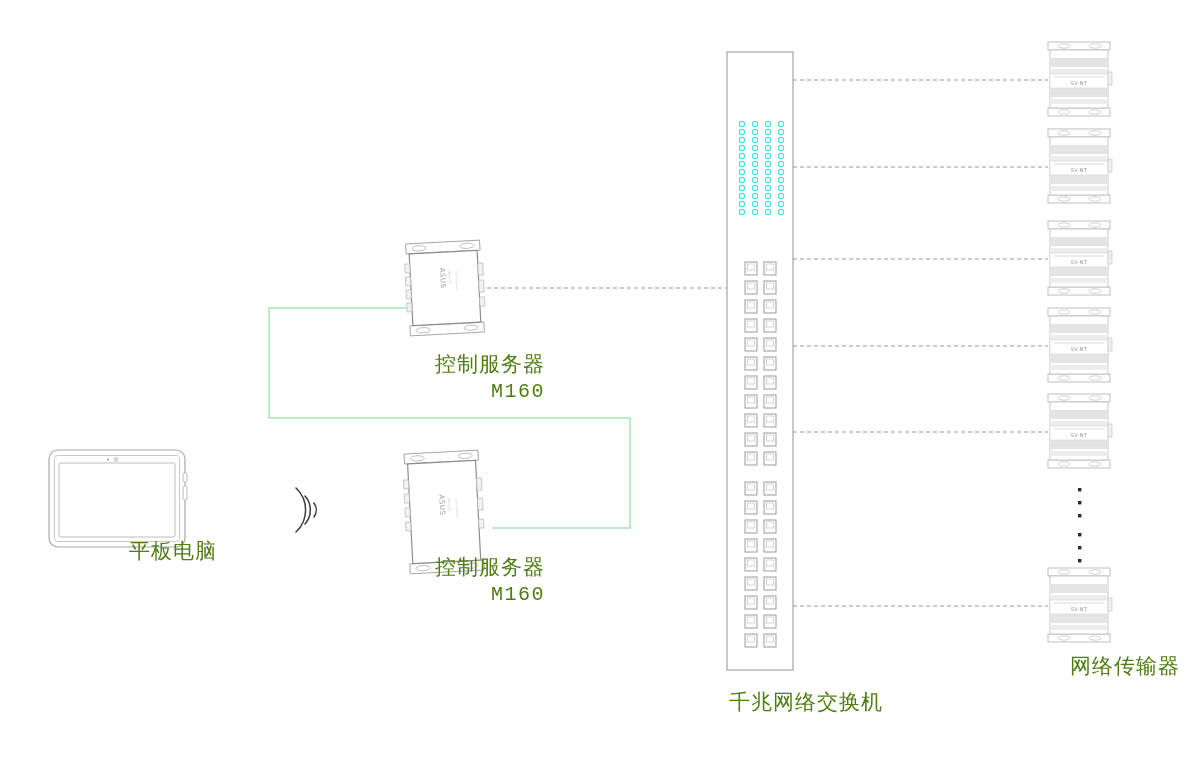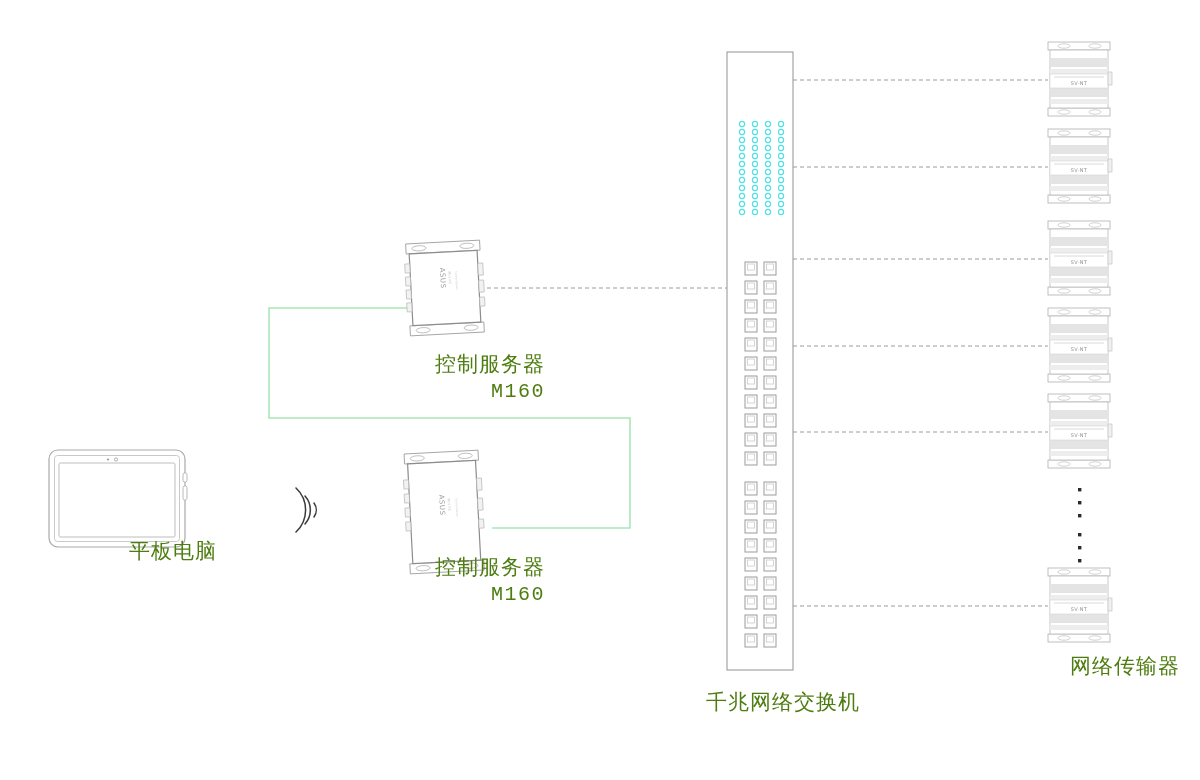--- a/index.html
+++ b/index.html
@@ -413,21 +413,21 @@
   <div class="label" style="left:345px; top:350px; width:200px;">
     <span class="cn">控制服务器</span>
     <span class="model">M160</span>
   </div>
 
   <div class="label" style="left:345px; top:553px; width:200px;">
     <span class="cn">控制服务器</span>
     <span class="model">M160</span>
   </div>
 
-  <div class="label" style="left:660px; top:688px; width:200px;">
+  <div class="label" style="left:683px; top:688px; width:200px;">
     <span class="cn">千兆网络交换机</span>
   </div>
 
   <div class="label" style="left:980px; top:644px; width:200px;margin-top:8px;">
     <span class="cn">网络传输器</span>
   </div>
 
 </div>
 
 </body></html>

